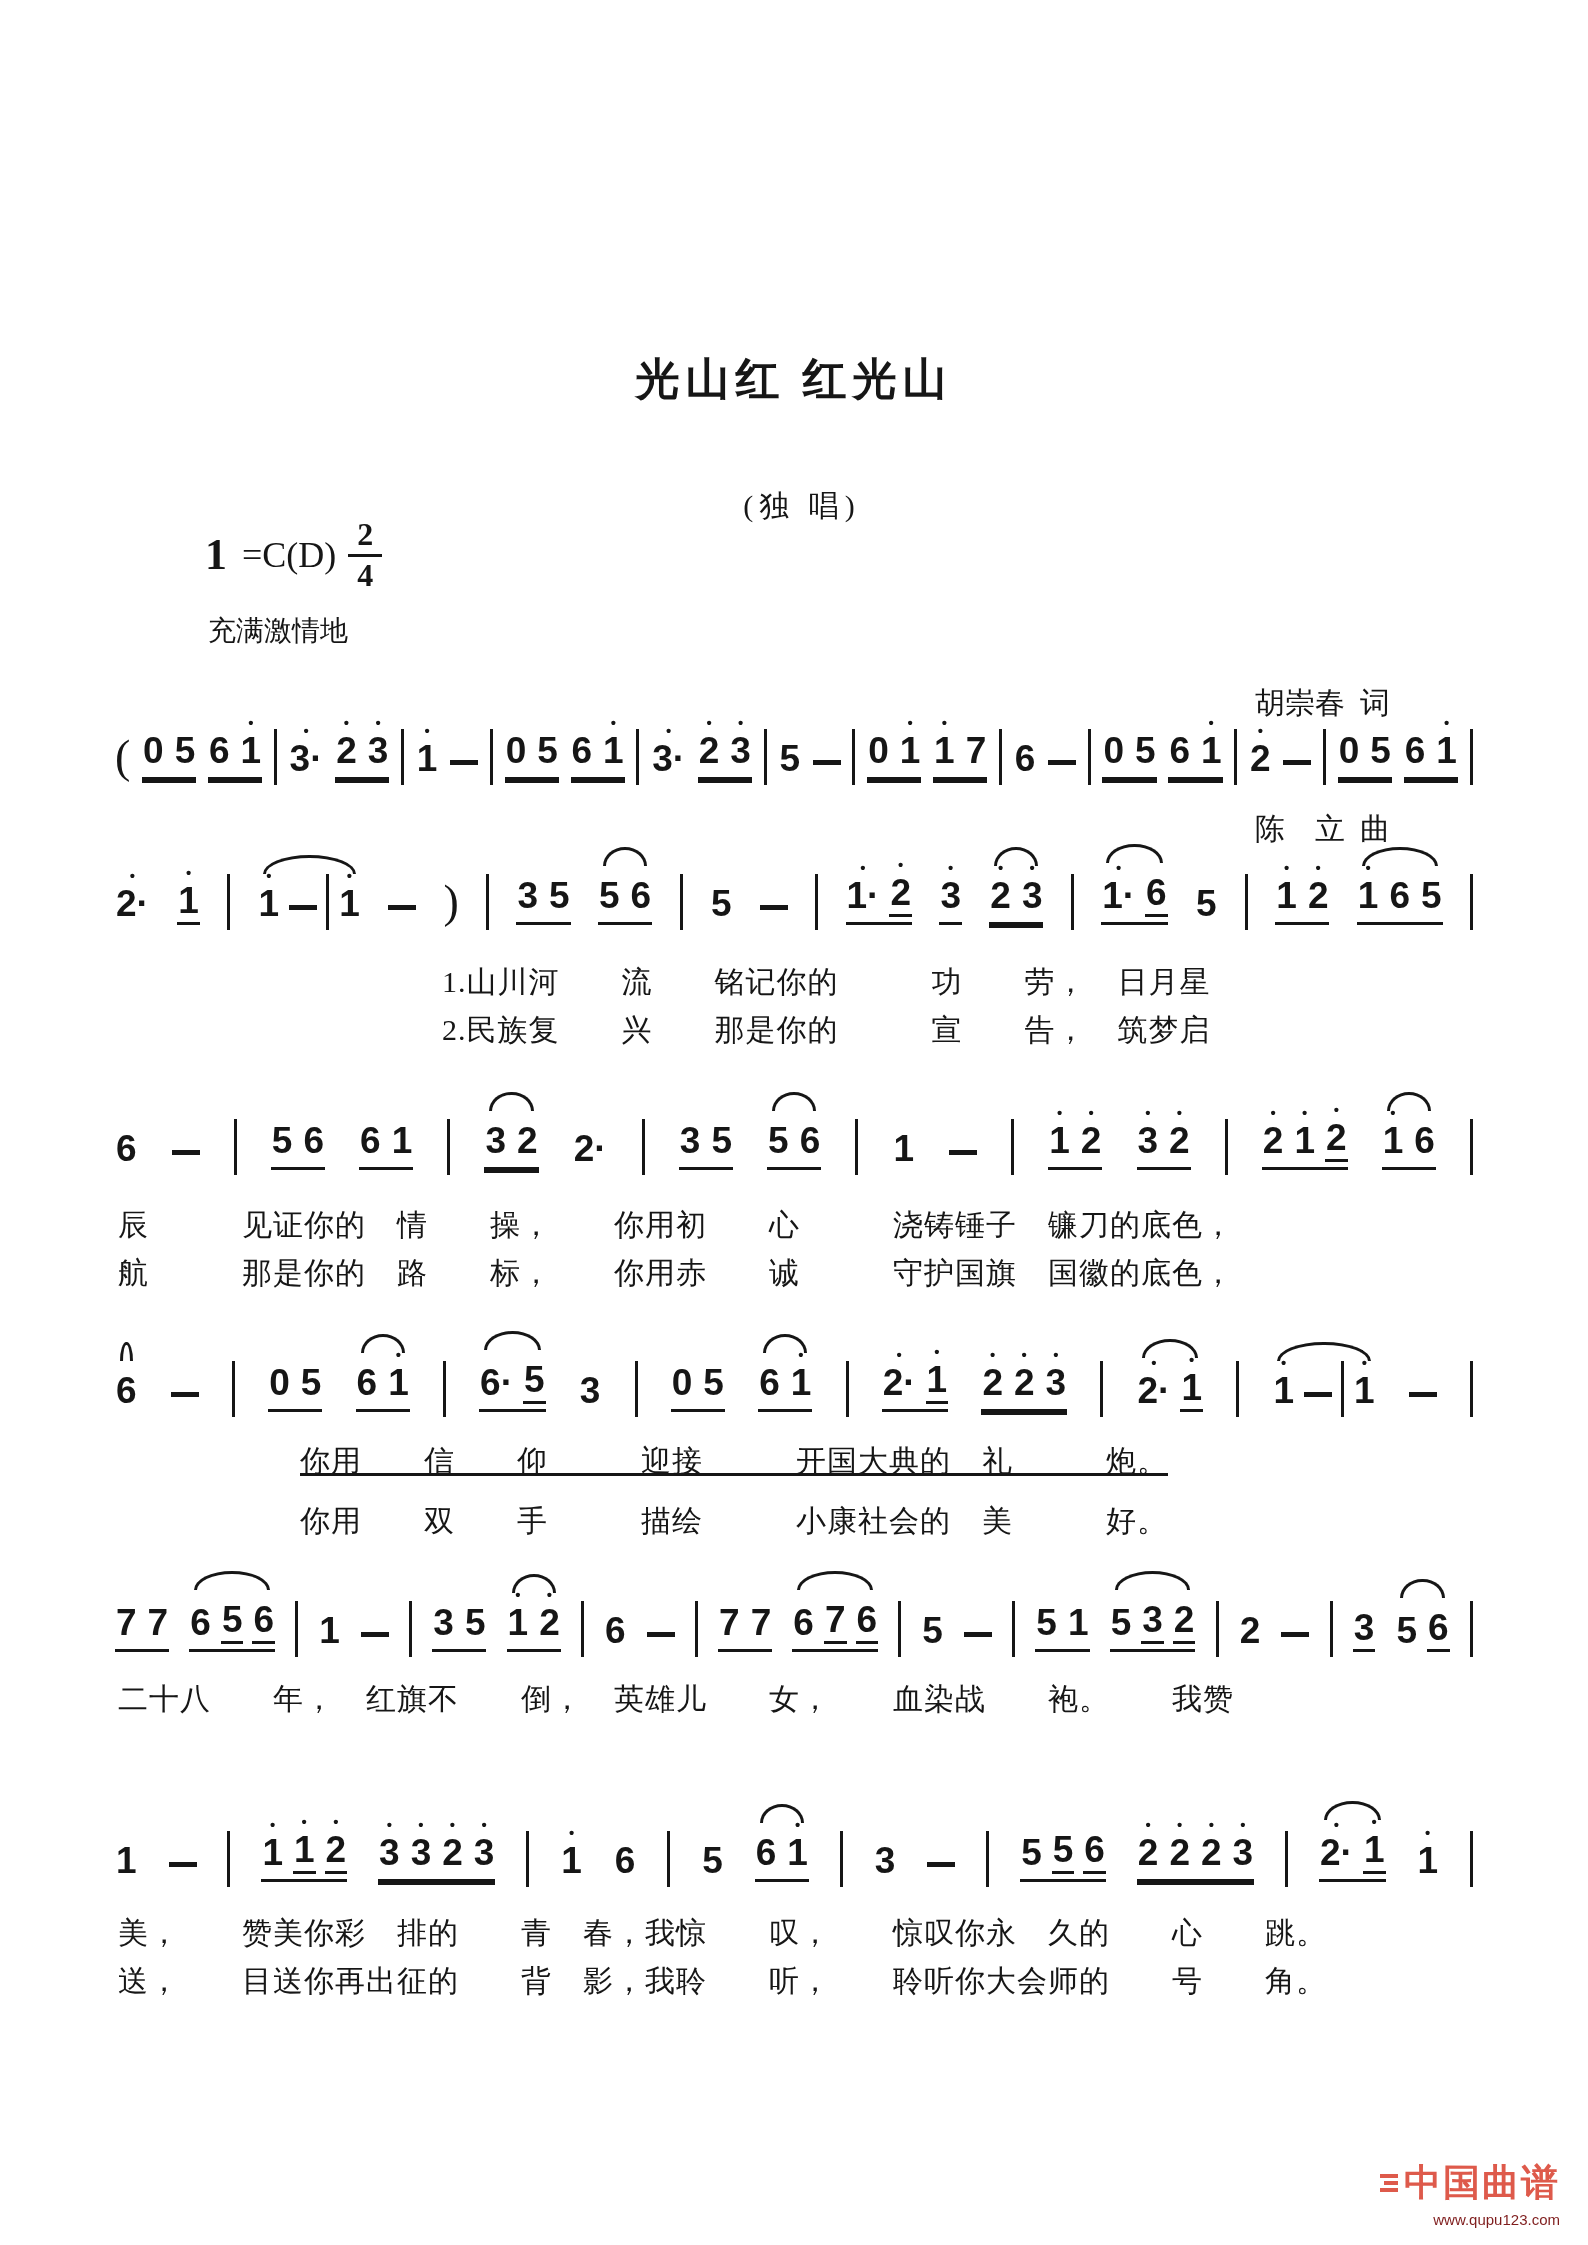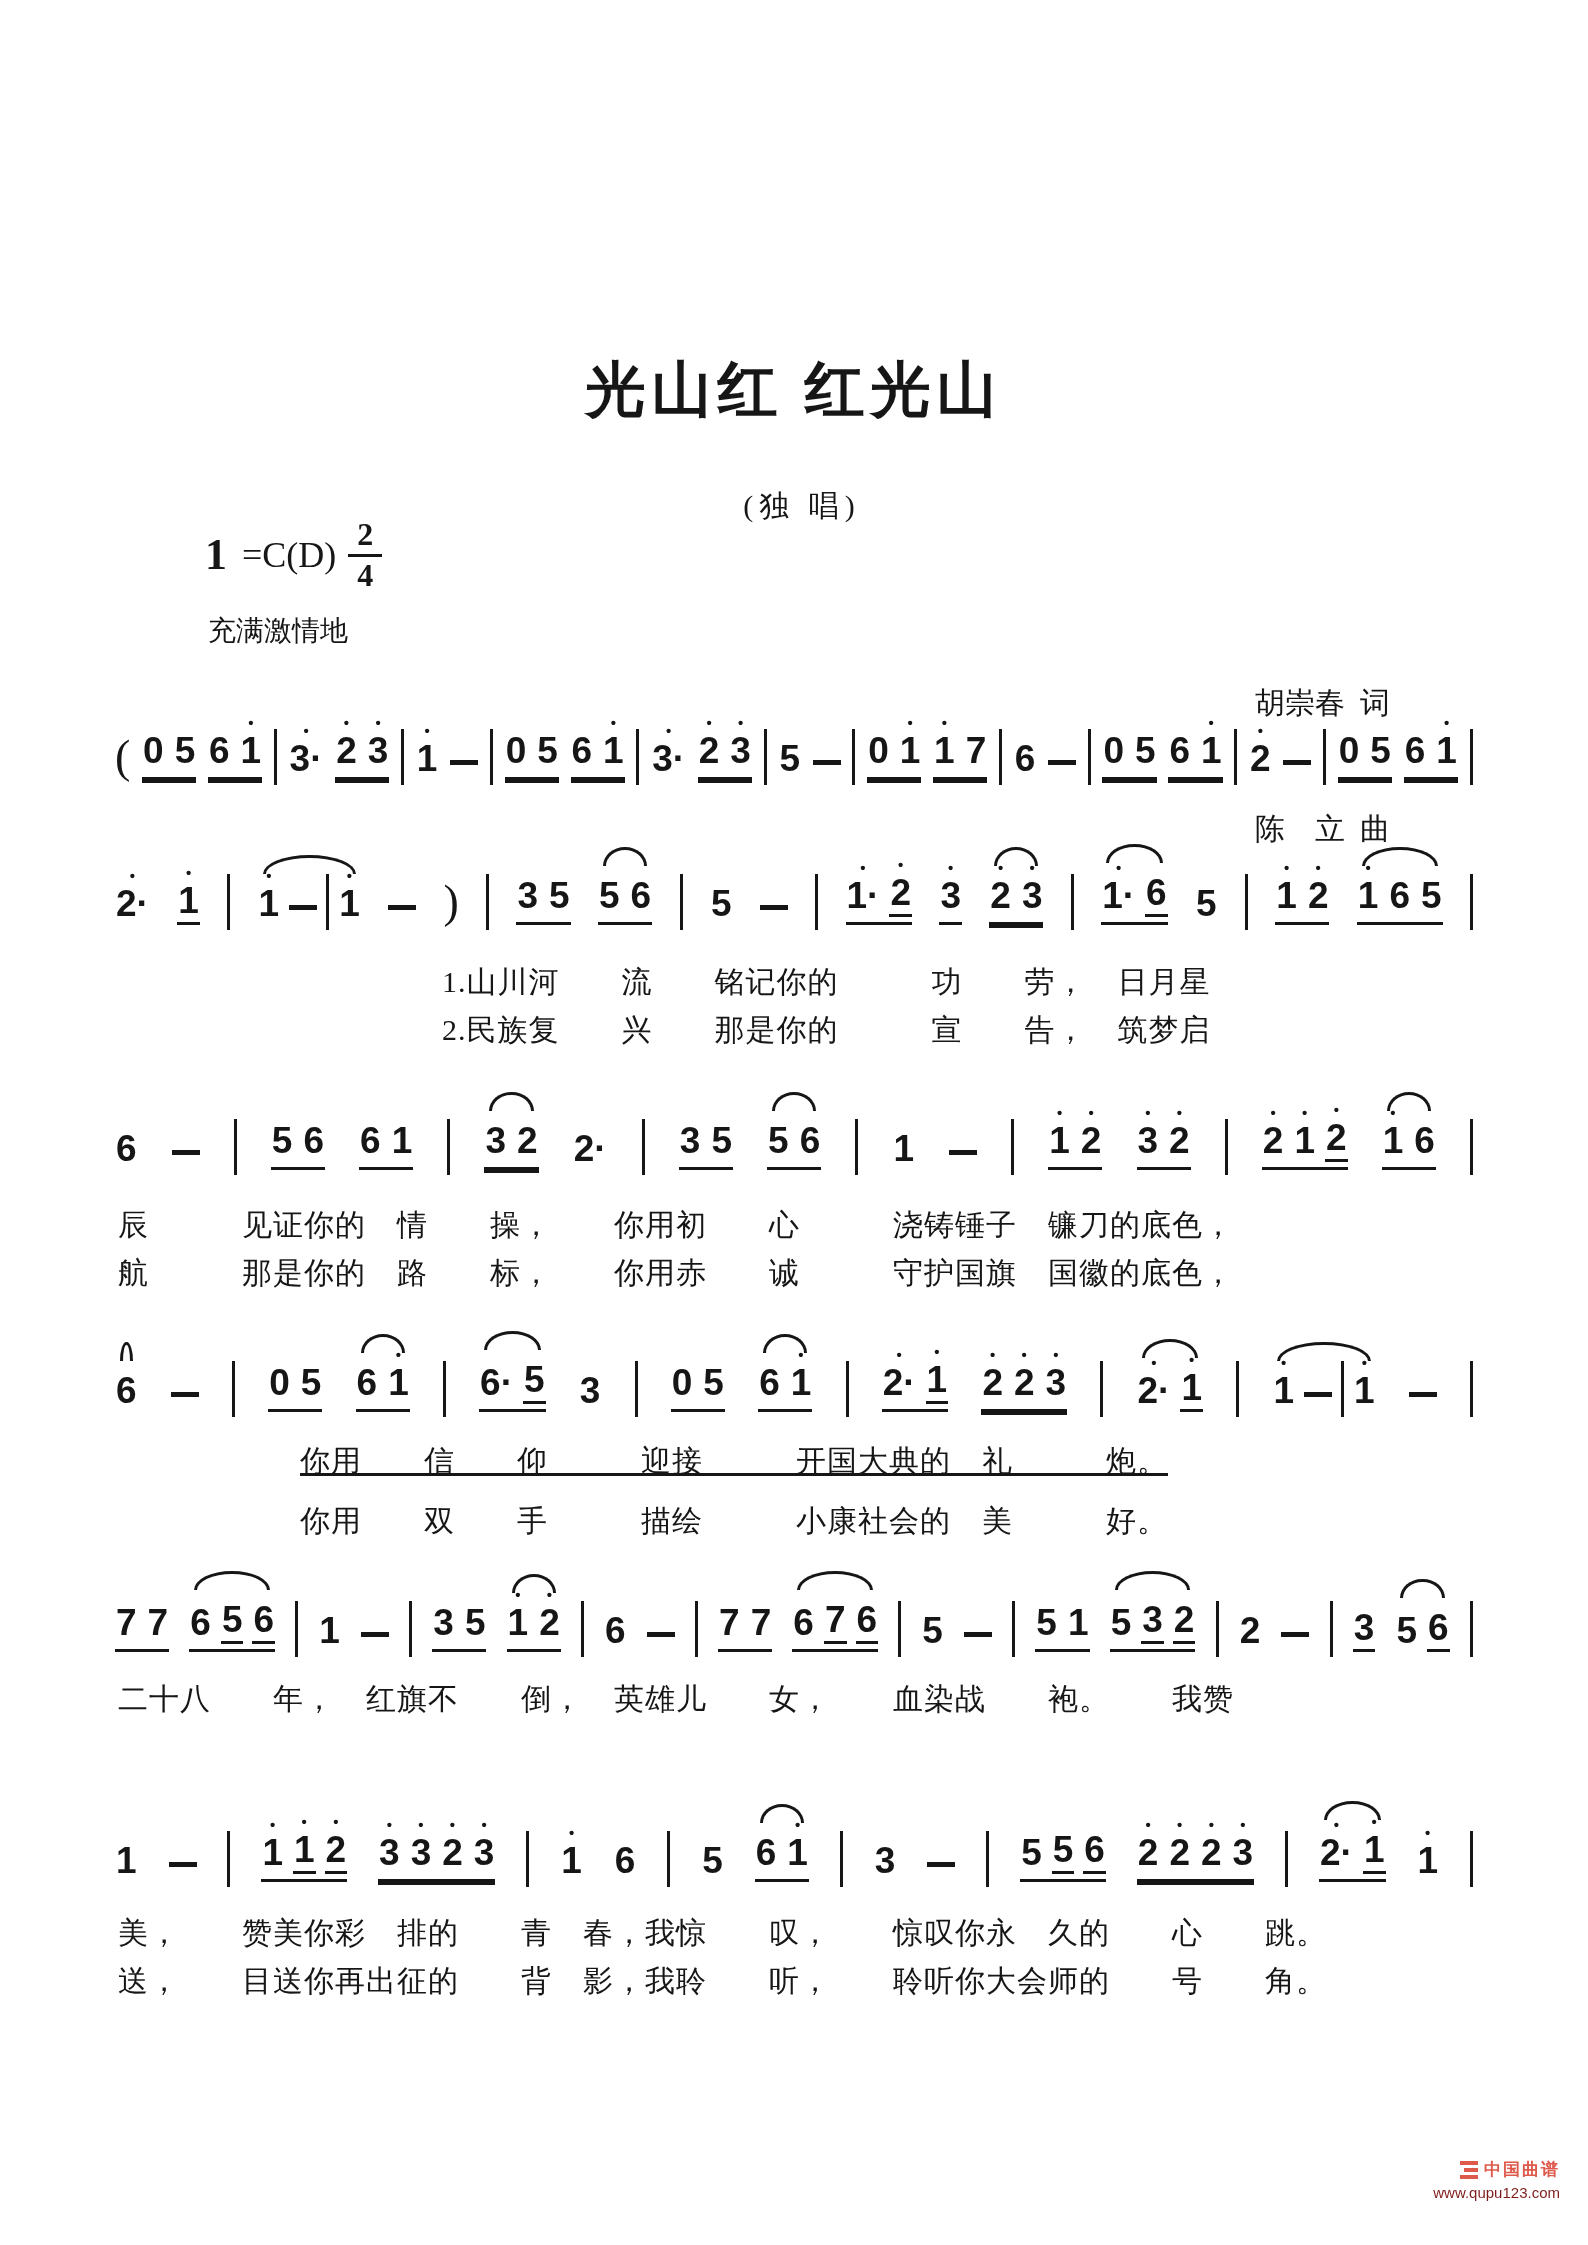--- a/index.html
+++ b/index.html
@@ -1,21 +1,21 @@
 <!DOCTYPE html>
 <html><head>
 <meta charset="utf-8">
 <style>
   html,body{margin:0;padding:0;background:#ffffff;}
   .page{position:relative;width:1588px;height:2245px;background:#ffffff;overflow:hidden;
         font-family:"Liberation Serif",serif;color:#161616;}
 
   
   .title{position:absolute;top:350px;left:0;width:100%;text-align:center;
-         font-size:60px;font-weight:bold;letter-spacing:6px;}
+         font-size:44px;font-weight:bold;letter-spacing:6px;}
   .subtitle{position:absolute;top:486px;left:8px;width:100%;text-align:center;
             font-size:30px;letter-spacing:6px;}
   .keysig{position:absolute;top:518px;left:205px;display:flex;align-items:center;}
   .k1{font-size:44px;font-weight:bold;line-height:1;}
   .keq{font-size:36px;margin-left:15px;}
   .frac{display:flex;flex-direction:column;align-items:center;margin-left:12px;}
   .frac span{font-size:32px;font-weight:bold;line-height:1.05;}
   .fline{width:34px;height:3px;background:#161616;margin:2px 0;}
   .tempo{position:absolute;top:612px;left:208px;font-size:28px;}
   .credits{position:absolute;top:598px;right:198px;text-align:right;font-size:30px;
@@ -55,21 +55,21 @@
   .r9{top:1913px;left:118px;}
   .r10{top:1961px;left:118px;}
 
   
   .wm{position:absolute;right:28px;top:2158px;display:flex;flex-direction:column;
       align-items:flex-end;font-family:"Liberation Sans",sans-serif;}
   .wm-brandrow{display:flex;align-items:center;gap:6px;}
   .wm-logo{display:flex;flex-direction:column;gap:3px;}
   .wm-logo i{display:block;width:18px;height:4px;background:#de5a4b;}
   .wm-logo i:nth-child(2){width:14px;align-self:flex-end;}
-  .wm-brand{font-size:17px;font-weight:bold;color:#de5a4b;letter-spacing:2px;}
+  .wm-brand{font-size:37px;font-weight:bold;color:#de5a4b;letter-spacing:2px;}
   .wm-url{font-size:15px;color:#7f1d1d;margin-top:3px;}
 </style>
 </head>
 <body>
 
 <div class="page">
 
   <div class="title">光山红 红光山</div>
   <div class="subtitle">(独  唱)</div>
 

